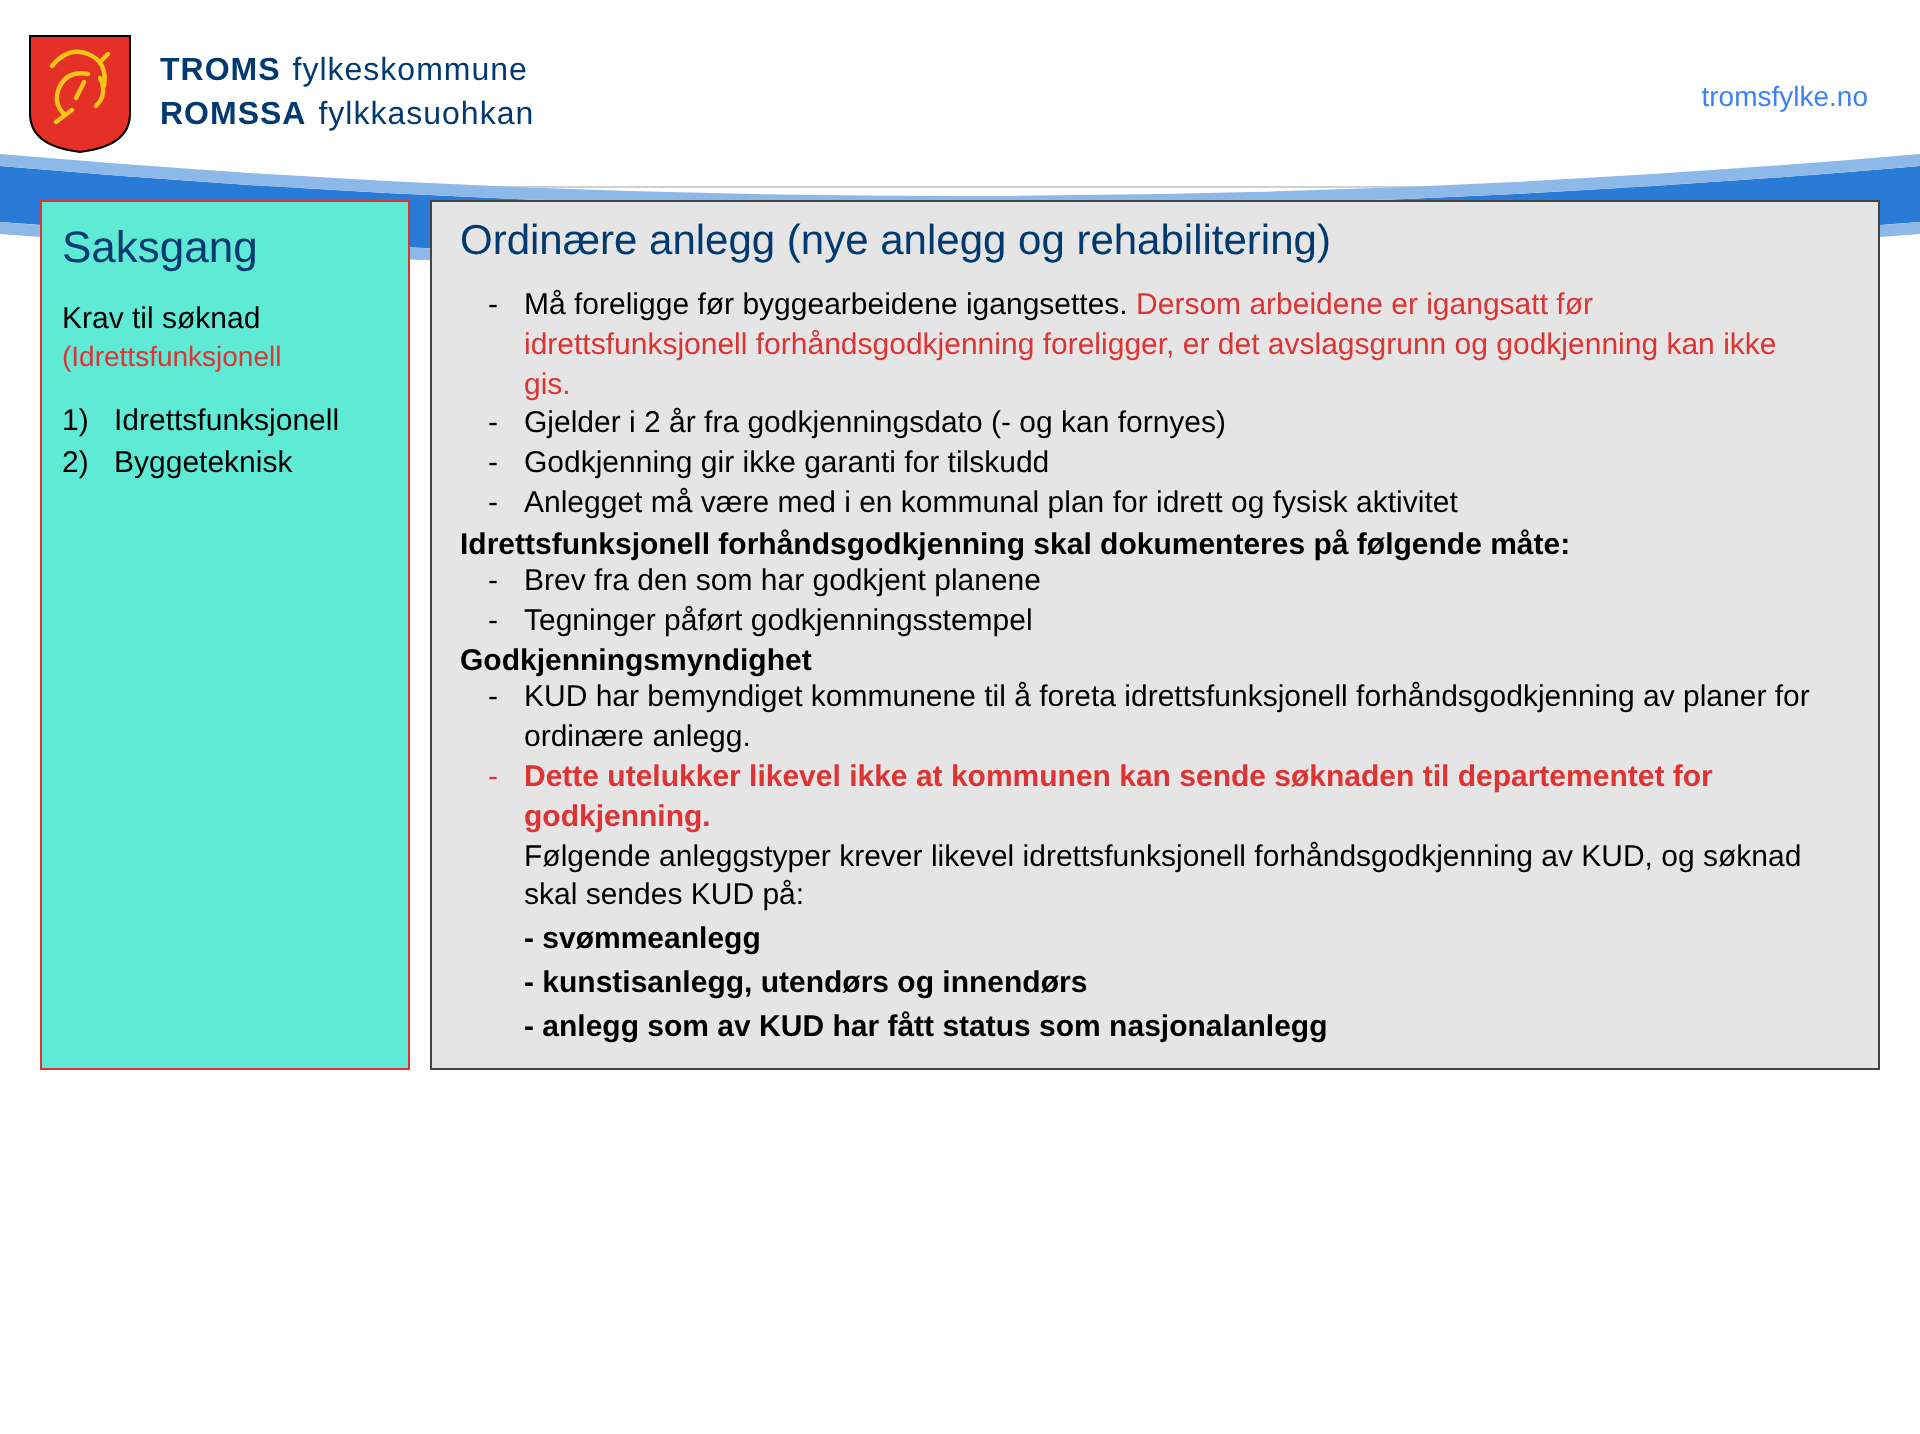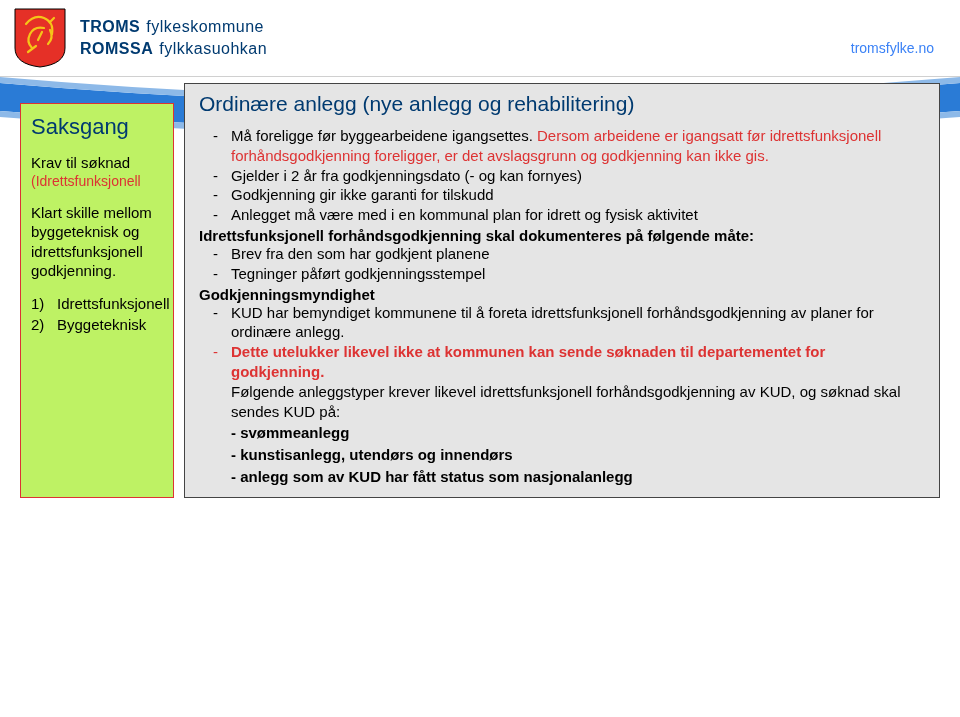--- a/index.html
+++ b/index.html
@@ -8,21 +8,21 @@
     height: 717px;
     font-family: Arial, Helvetica, sans-serif;
     background: #fff;
     position: relative;
     overflow: hidden;
   }
   
   .header {
     display: flex;
     align-items: center;
-    height: 77px;
+    height: 94px;
     padding: 8px 14px;
     border-bottom: 1px solid #d0d0d0;
   }
   .shield {
     width: 52px;
     height: 60px;
     margin-right: 14px;
   }
   .brand-text {
     display: flex;
@@ -65,27 +65,26 @@
   
   .content {
     position: relative;
     display: flex;
     padding: 6px 20px 10px 20px;
     gap: 10px;
     z-index: 2;
   }
   
   .left-box {
-    width: 154px;
+    width: 185px;
     border: 1.5px solid #d33;
-    background: #bef264;
+    background: #5eead4;
     padding: 10px 10px 14px 10px;
     font-size: 15px;
     color: #000;
-    margin-top: 20px;
   }
   .left-box .box-title {
     font-size: 22px;
     color: #003a70;
     margin-bottom: 14px;
     font-weight: normal;
   }
   .left-sub-head {
     font-size: 15px;
     margin-bottom: 2px;
@@ -187,21 +186,20 @@
   <path d="M0 0 Q480 42 960 0 L960 6 Q480 48 0 6 Z" fill="#8db9e8"></path>
   <path d="M0 34 Q480 72 960 34 L960 40 Q480 78 0 40 Z" fill="#8db9e8"></path>
 </svg>
 
 <div class="content">
 
   <div class="left-box">
     <div class="box-title">Saksgang</div>
     <div class="left-sub-head">Krav til søknad</div>
     <div class="left-paren">(Idrettsfunksjonell</div>
-    <div class="left-para">Klart skille mellom byggeteknisk og idrettsfunksjonell godkjenning.</div>
     <ul class="left-list">
       <li>
         <span class="num">1)</span>
         <span>Idrettsfunksjonell</span>
       </li>
       <li>
         <span class="num">2)</span>
         <span>Byggeteknisk</span>
       </li>
     </ul>

